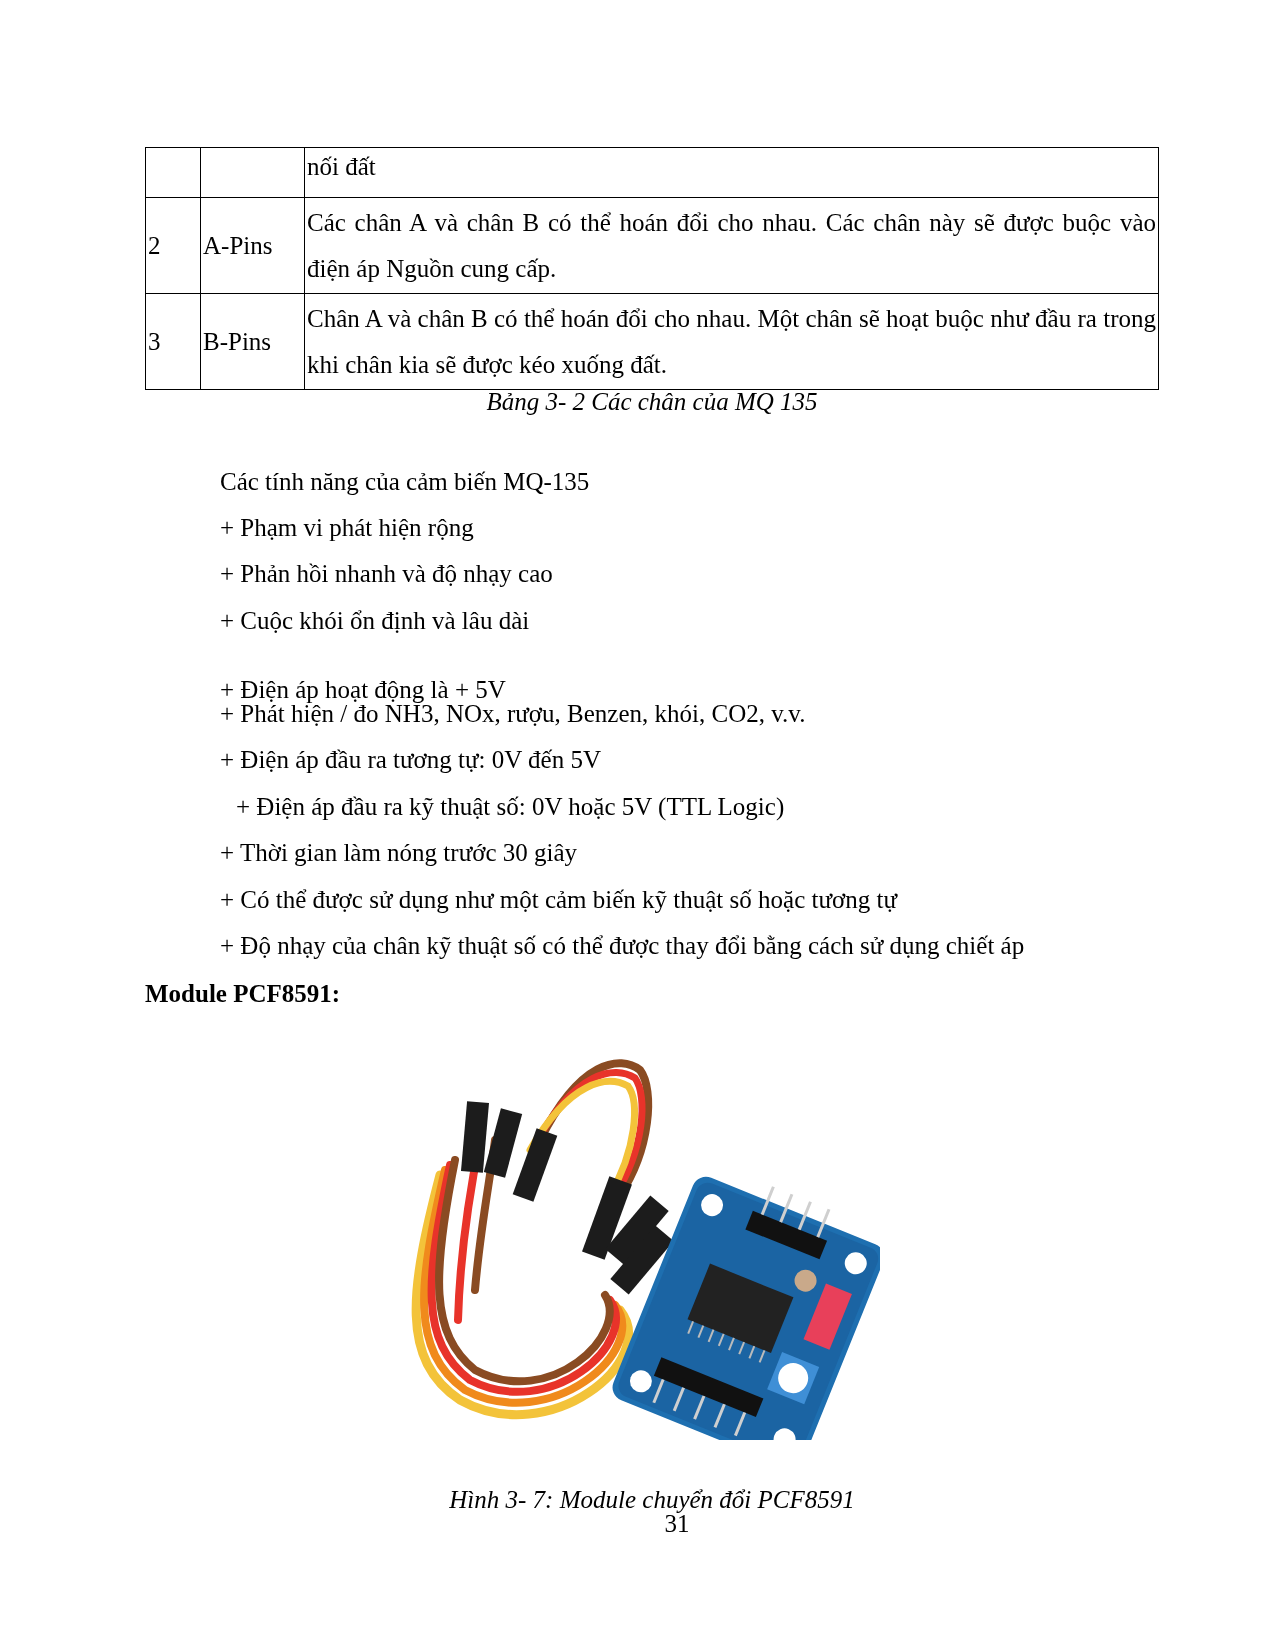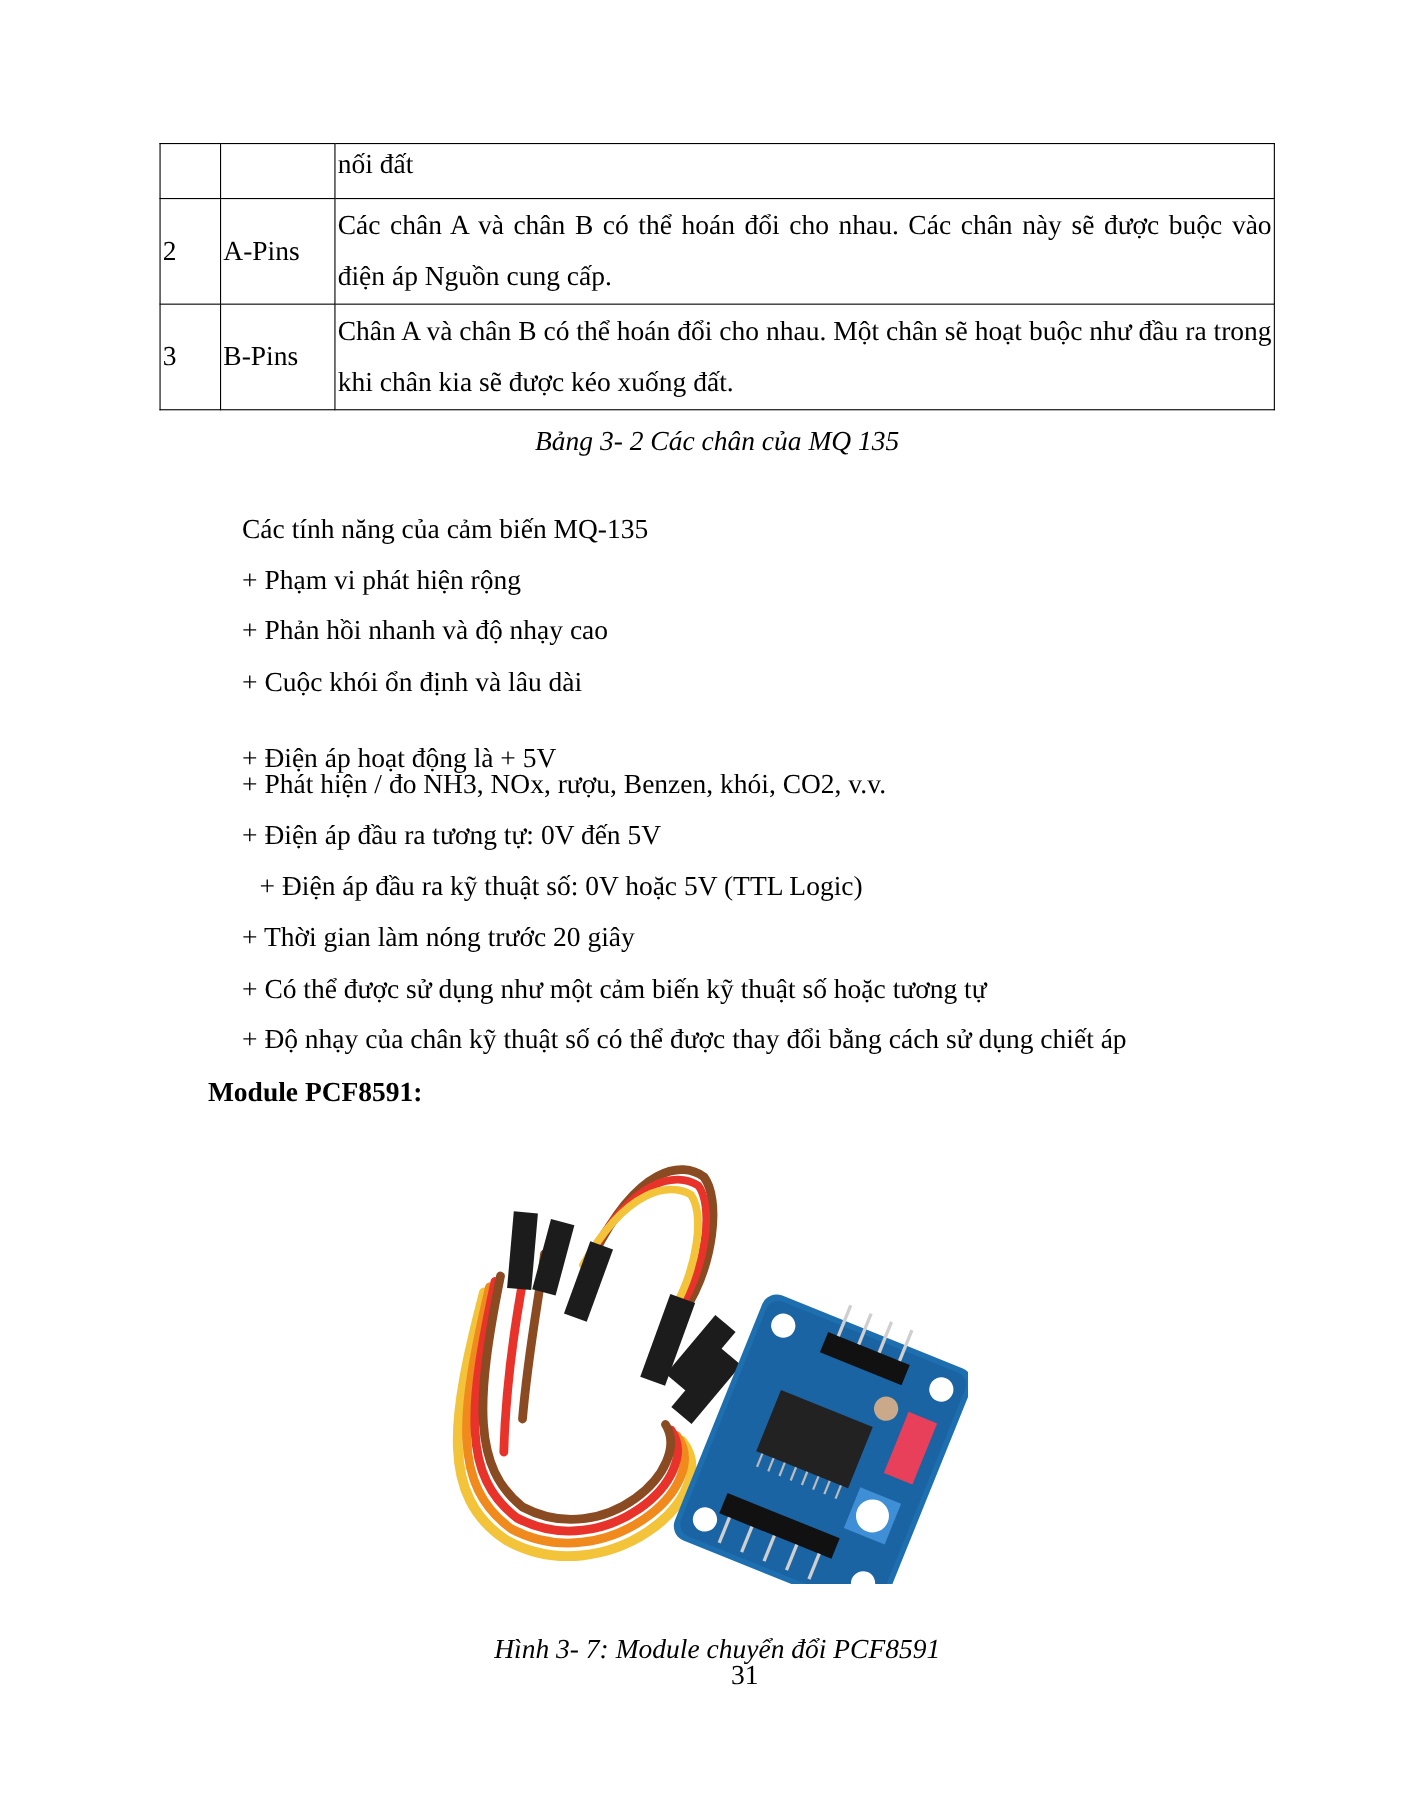--- a/index.html
+++ b/index.html
@@ -5,36 +5,36 @@
     html, body { margin: 0; padding: 0; background: #ffffff; }
     body {
       width: 1275px; height: 1650px; position: relative; overflow: hidden;
       font-family: "Liberation Serif", "DejaVu Serif", serif;
       color: #000; font-size: 25px;
     }
     .abs { position: absolute; }
 
     
     table.pins {
-      position: absolute; left: 145px; top: 130px; width: 1014px;
+      position: absolute; left: 145px; top: 147px; width: 1014px;
       border-collapse: collapse; table-layout: fixed;
     }
     table.pins td {
       border: 1.5px solid #000; padding: 0 2px; vertical-align: middle;
       font-size: 25px; line-height: 46px;
     }
     table.pins td.c1 { width: 50px; }
     table.pins td.c2 { width: 99px; }
     table.pins td.c3 { text-align: justify; }
     table.pins tr.r0 td { height: 49px; vertical-align: top; line-height: 38px; }
     table.pins tr.r1 td, table.pins tr.r2 td { height: 95px; }
 
     .caption-italic { font-style: italic; font-size: 25px; text-align: center; }
     .line { font-size: 25px; white-space: nowrap; }
-    .heading { font-weight: bold; font-size: 25px; margin-left: 44px; }
+    .heading { font-weight: bold; font-size: 25px; }
 
     
     .photo {
       position: absolute; left: 400px; top: 1030px; width: 480px; height: 410px;
       background: #ffffff;
     }
     .pagenum { font-size: 25px; text-align: center; }
   </style>
 </head>
 <body>
@@ -62,21 +62,21 @@
 <div class="abs caption-italic" style="left:145px; top:388px; width:1014px;">Bảng 3- 2 Các chân của MQ 135</div>
 
 <div class="abs line" style="left:220px; top:468px;">Các tính năng của cảm biến MQ-135</div>
 <div class="abs line" style="left:220px; top:514px;">+ Phạm vi phát hiện rộng</div>
 <div class="abs line" style="left:220px; top:560px;">+ Phản hồi nhanh và độ nhạy cao</div>
 <div class="abs line" style="left:220px; top:607px;">+ Cuộc khói ổn định và lâu dài</div>
 <div class="abs line" style="left:220px; top:676px;">+ Điện áp hoạt động là + 5V</div>
 <div class="abs line" style="left:220px; top:700px;">+ Phát hiện / đo NH3, NOx, rượu, Benzen, khói, CO2, v.v.</div>
 <div class="abs line" style="left:220px; top:746px;">+ Điện áp đầu ra tương tự: 0V đến 5V</div>
 <div class="abs line" style="left:236px; top:793px;">+ Điện áp đầu ra kỹ thuật số: 0V hoặc 5V (TTL Logic)</div>
-<div class="abs line" style="left:220px; top:839px;">+ Thời gian làm nóng trước 20 giây</div>
+<div class="abs line" style="left:220px; top:839px;">+ Thời gian làm nóng trước 30 giây</div>
 <div class="abs line" style="left:220px; top:886px;">+ Có thể được sử dụng như một cảm biến kỹ thuật số hoặc tương tự</div>
 <div class="abs line" style="left:220px; top:932px;">+ Độ nhạy của chân kỹ thuật số có thể được thay đổi bằng cách sử dụng chiết áp</div>
 
 <div class="abs heading" style="left:145px; top:980px;">Module PCF8591:</div>
 
 <div class="photo">
   <svg width="480" height="410" viewBox="0 0 480 410">
 
     <g fill="none" stroke-linecap="round">
       <path d="M40 145 C 10 260, 0 330, 60 370 C 150 420, 260 330, 220 280" stroke="#f3c33a" stroke-width="9"></path>

